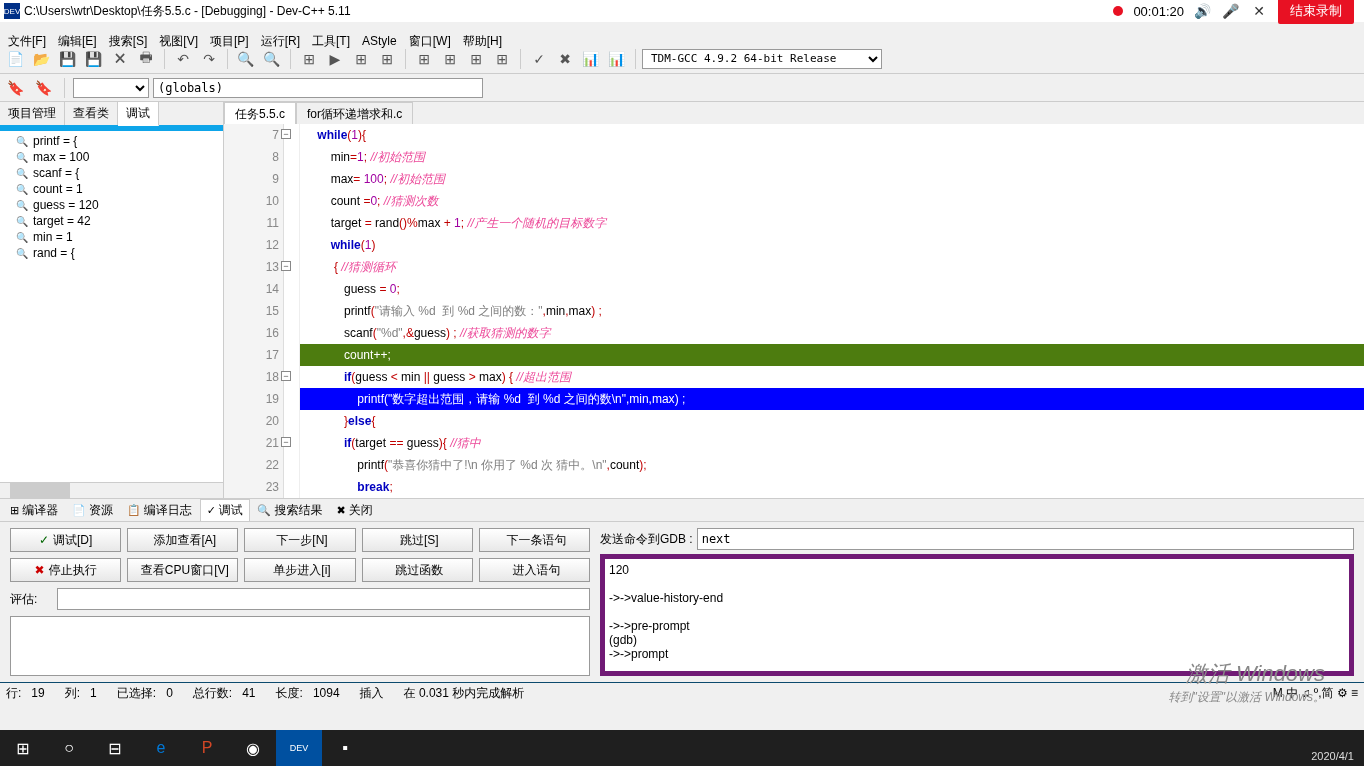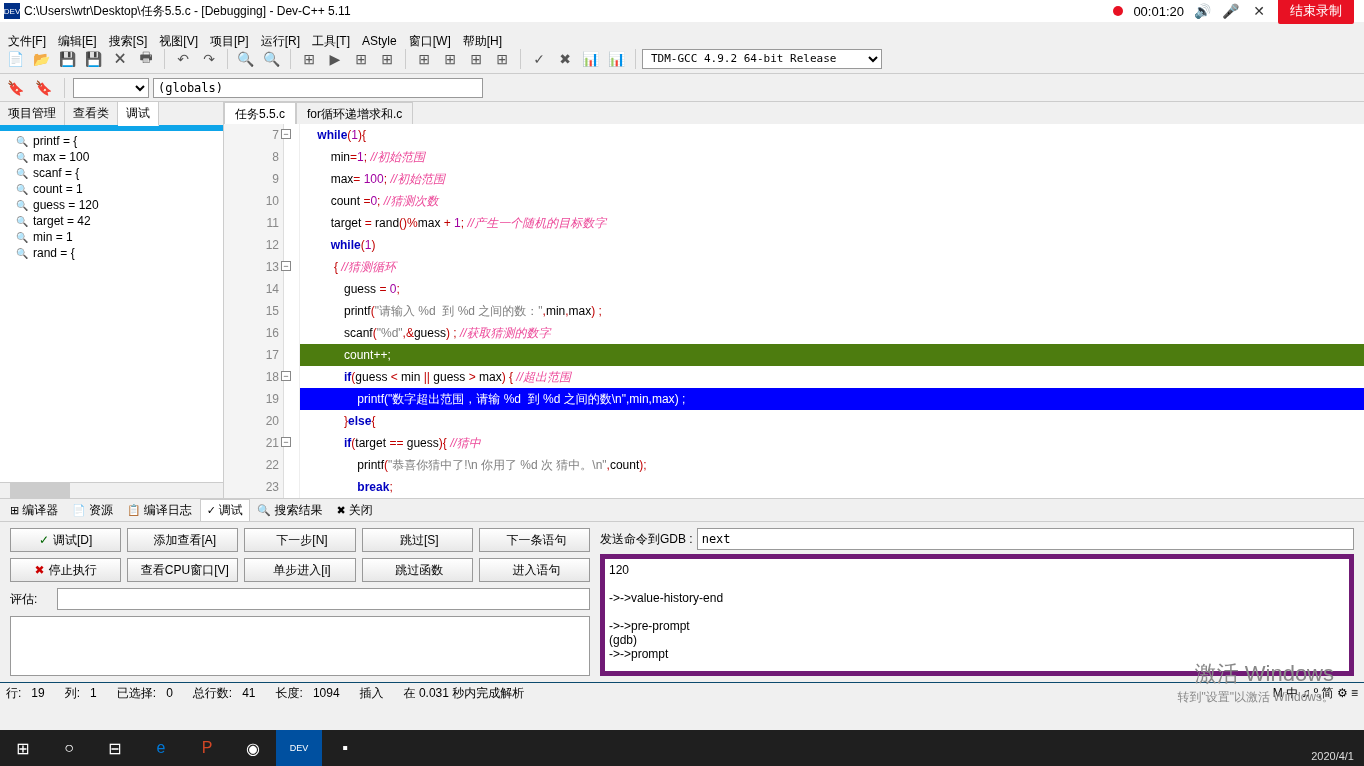--- a/index.html
+++ b/index.html
@@ -66,21 +66,21 @@
 .debug-right { flex: 1; display: flex; flex-direction: column; }
 .gdb-row { display: flex; align-items: center; gap: 4px; margin-bottom: 4px; }
 .gdb-row input { flex: 1; height: 22px; border: 1px solid #999; padding: 0 4px; font-family: monospace; }
 .gdb-out { flex: 1; border: 5px solid #701a75; background: #fff; font-family: monospace; font-size: 12px; padding: 4px; overflow: hidden; position: relative; }
 .statusbar { height: 22px; background: #f0f0f0; border-top: 1px solid #0c4a6e; display: flex; align-items: center; padding: 0 6px; gap: 20px; font-size: 12px; }
 .statusbar .cell { white-space: nowrap; }
 .statusbar .spacer { flex: 1; }
 .tray { display: flex; align-items: center; gap: 2px; font-size: 12px; }
 .taskbar { position: absolute; bottom: 0; left: 0; right: 0; height: 36px; background: #1f1f1f; display: flex; align-items: center; }
 .taskbar .tbi { width: 46px; height: 36px; display: flex; align-items: center; justify-content: center; color: #fff; font-size: 16px; }
-.watermark { position: absolute; right: 30px; bottom: 60px; color: #888; text-align: right; pointer-events: none; }
+.watermark { position: absolute; right: 39px; bottom: 60px; color: #888; text-align: right; pointer-events: none; font-style: italic; }
 .watermark .l1 { font-size: 22px; }
 .watermark .l2 { font-size: 12px; }
 .taskbar .date { position: absolute; right: 10px; bottom: 4px; color: #ddd; font-size: 11px; }
 </style>
 </head>
 <body>
 
 <div class="titlebar">
   <div class="icon">DEV</div>
   <div class="title">C:\Users\wtr\Desktop\任务5.5.c - [Debugging] - Dev-C++ 5.11</div>

